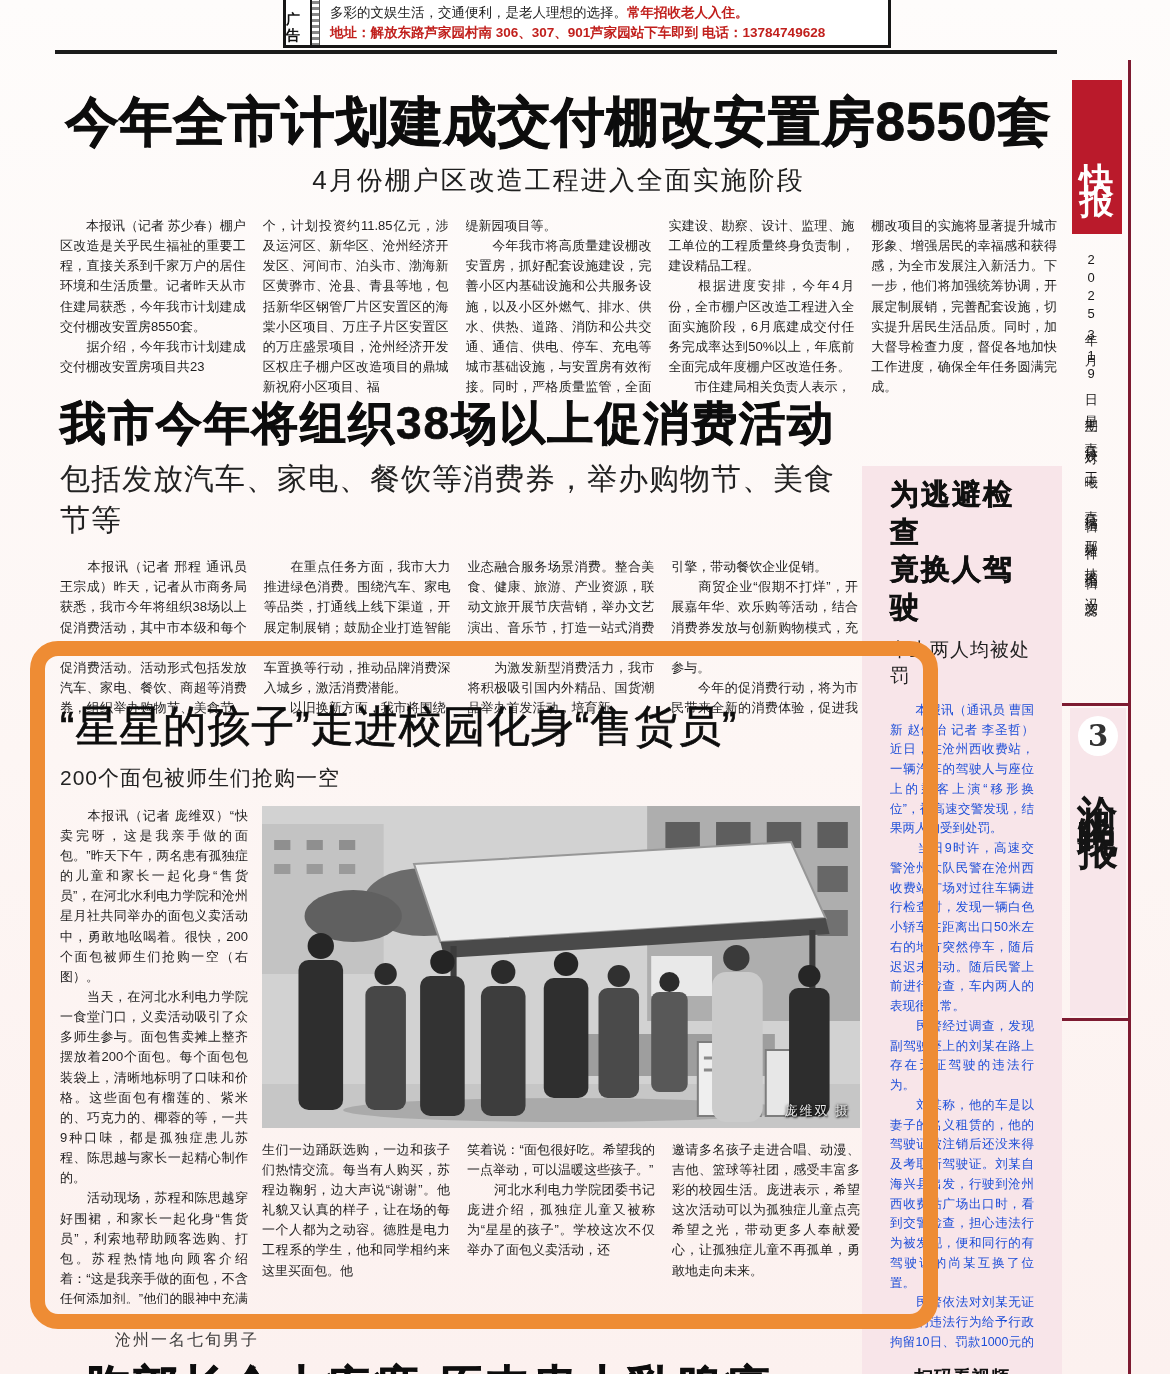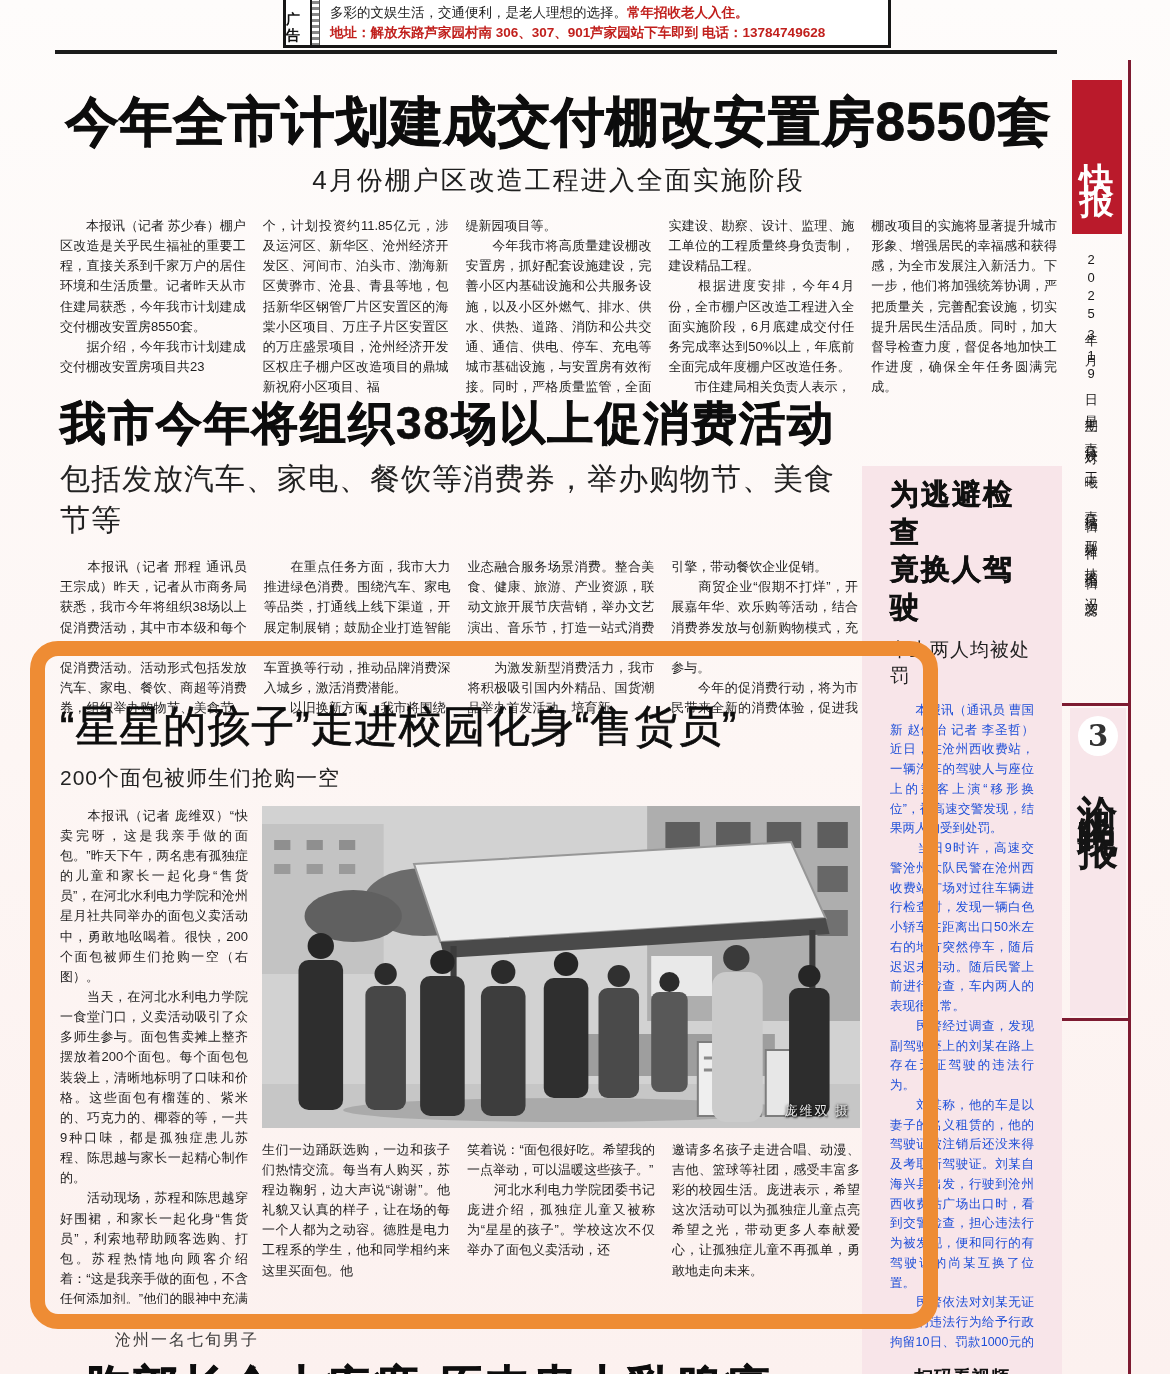--- a/index.html
+++ b/index.html
@@ -112,21 +112,21 @@
     <div class="h-sub">4月份棚户区改造工程进入全面实施阶段</div>
     <div class="cols">
       <div class="col">　　本报讯（记者 苏少春）棚户区改造是关乎民生福祉的重要工程，直接关系到千家万户的居住环境和生活质量。记者昨天从市住建局获悉，今年我市计划建成交付棚改安置房8550套。
 　　据介绍，今年我市计划建成交付棚改安置房项目共23</div>
       <div class="col">个，计划投资约11.85亿元，涉及运河区、新华区、沧州经济开发区、河间市、泊头市、渤海新区黄骅市、沧县、青县等地，包括新华区钢管厂片区安置区的海棠小区项目、万庄子片区安置区的万庄盛景项目，沧州经济开发区权庄子棚户区改造项目的鼎城新祝府小区项目、福</div>
       <div class="col">缇新园项目等。
 　　今年我市将高质量建设棚改安置房，抓好配套设施建设，完善小区内基础设施和公共服务设施，以及小区外燃气、排水、供水、供热、道路、消防和公共交通、通信、供电、停车、充电等城市基础设施，与安置房有效衔接。同时，严格质量监管，全面落</div>
       <div class="col">实建设、勘察、设计、监理、施工单位的工程质量终身负责制，建设精品工程。
 　　根据进度安排，今年4月份，全市棚户区改造工程进入全面实施阶段，6月底建成交付任务完成率达到50%以上，年底前全面完成年度棚户区改造任务。
 　　市住建局相关负责人表示，</div>
-      <div class="col">棚改项目的实施将显著提升城市形象、增强居民的幸福感和获得感，为全市发展注入新活力。下一步，他们将加强统筹协调，严把质量关，完善配套设施，切实提升居民生活品质。同时，加大督导检查力度，督促各地加快工作进度，确保全年任务圆满完成。</div>
+      <div class="col">棚改项目的实施将显著提升城市形象、增强居民的幸福感和获得感，为全市发展注入新活力。下一步，他们将加强统筹协调，开展定制展销，完善配套设施，切实提升居民生活品质。同时，加大督导检查力度，督促各地加快工作进度，确保全年任务圆满完成。</div>
     </div>
   </section>
 
   <section class="article2">
     <h1 class="h-second">我市今年将组织38场以上促消费活动</h1>
     <div class="h-second-sub">包括发放汽车、家电、餐饮等消费券，举办购物节、美食节等</div>
     <div class="cols">
       <div class="col">　　本报讯（记者 邢程 通讯员 王宗成）昨天，记者从市商务局获悉，我市今年将组织38场以上促消费活动，其中市本级和每个县（市、区）分别组织2场以上促消费活动。活动形式包括发放汽车、家电、餐饮、商超等消费券，组织举办购物节、美食节、音乐会等，常态化开展各类促消费活动。</div>
       <div class="col">　　在重点任务方面，我市大力推进绿色消费。围绕汽车、家电等品类，打通线上线下渠道，开展定制展销；鼓励企业打造智能家居体验馆；开展非标老旧电动车置换等行动，推动品牌消费深入城乡，激活消费潜能。
 　　以旧换新方面，我市将围绕</div>

